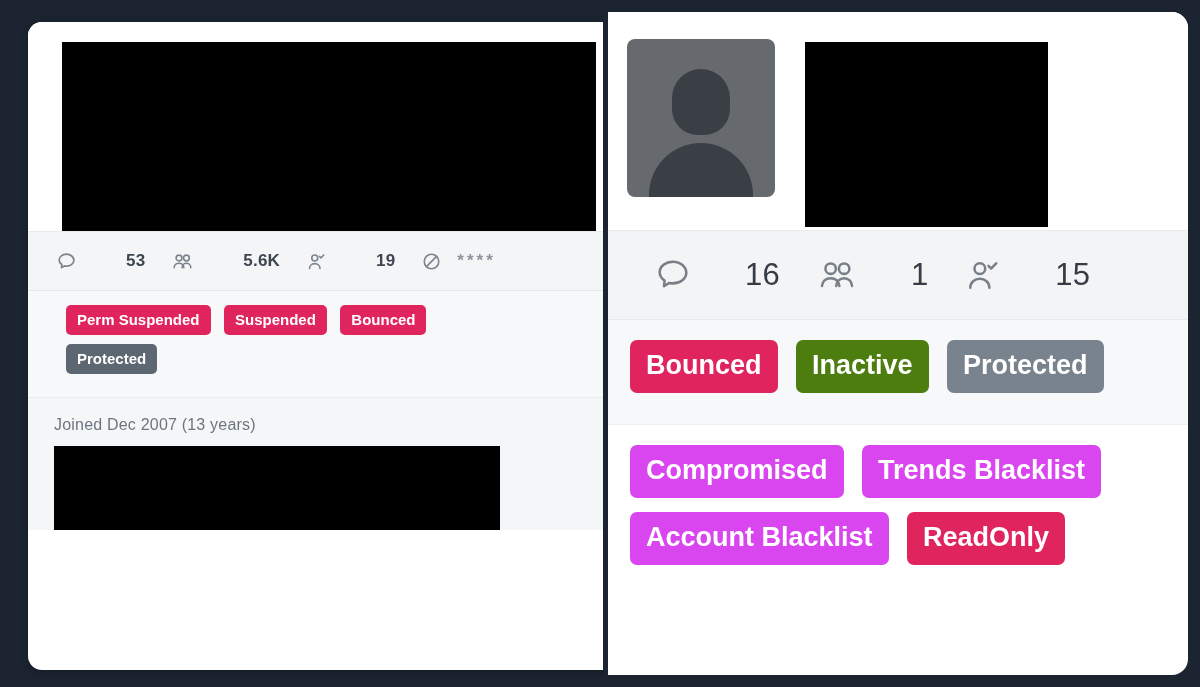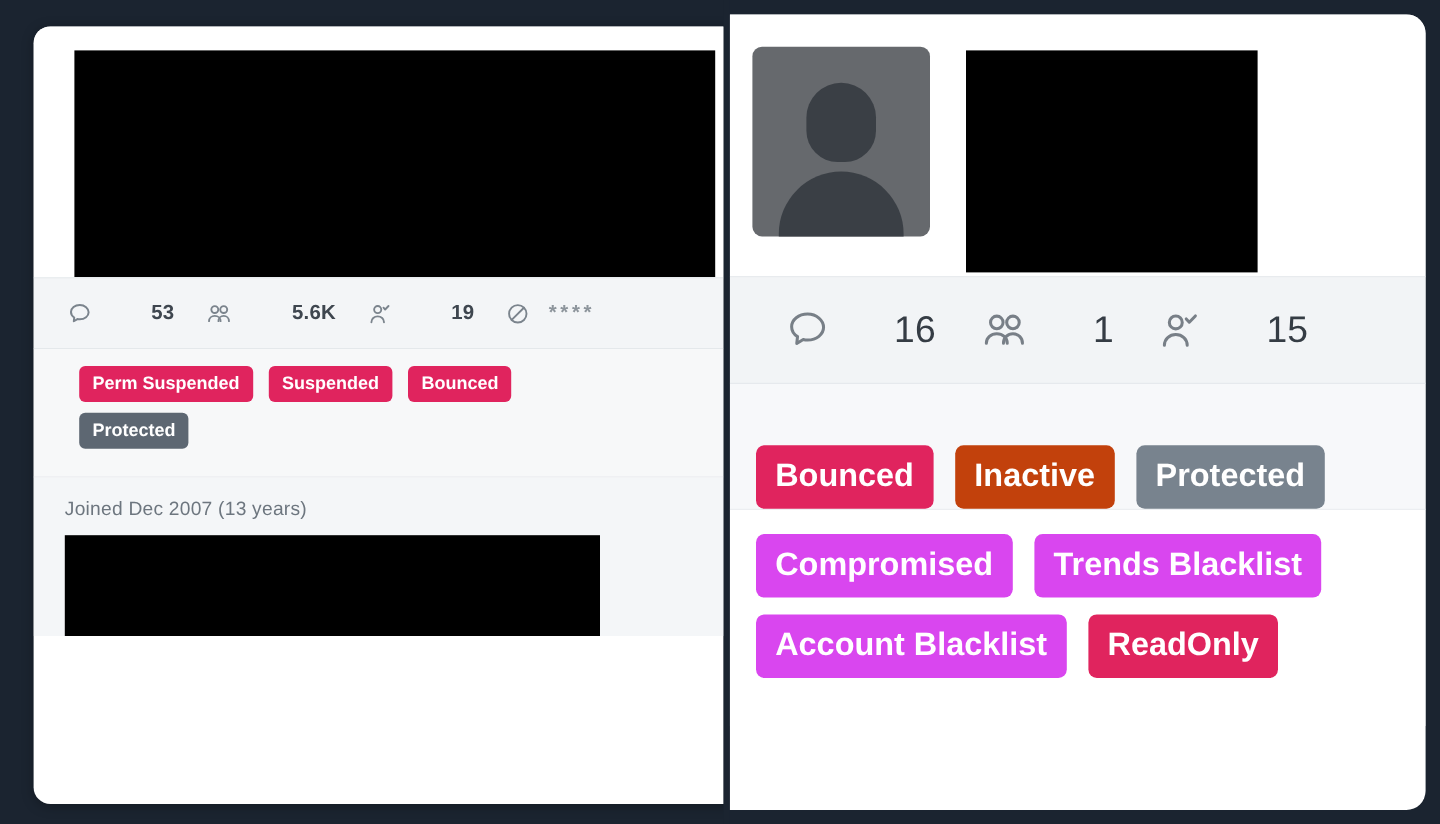--- a/index.html
+++ b/index.html
@@ -261,21 +261,21 @@
     font-size: 27px;
     font-weight: 700;
     padding: 12px 16px 14px 16px;
     border-radius: 7px;
     margin: 0 14px 14px 0;
     line-height: 1;
     white-space: nowrap;
   }
   .r-badge.crimson { background: #e0245e; }
   .r-badge.slate   { background: #78838e; }
-  .r-badge.dark    { background: #c2410c; margin-top: 31px; }
+  .r-badge.dark    { background: #4d7c0f; }
   .r-badge.orange  { background: #d946ef; }
 </style>
 </head>
 <body>
 
 <div id="root">
 
   <div class="left-panel">
     <div class="left-card">
 

